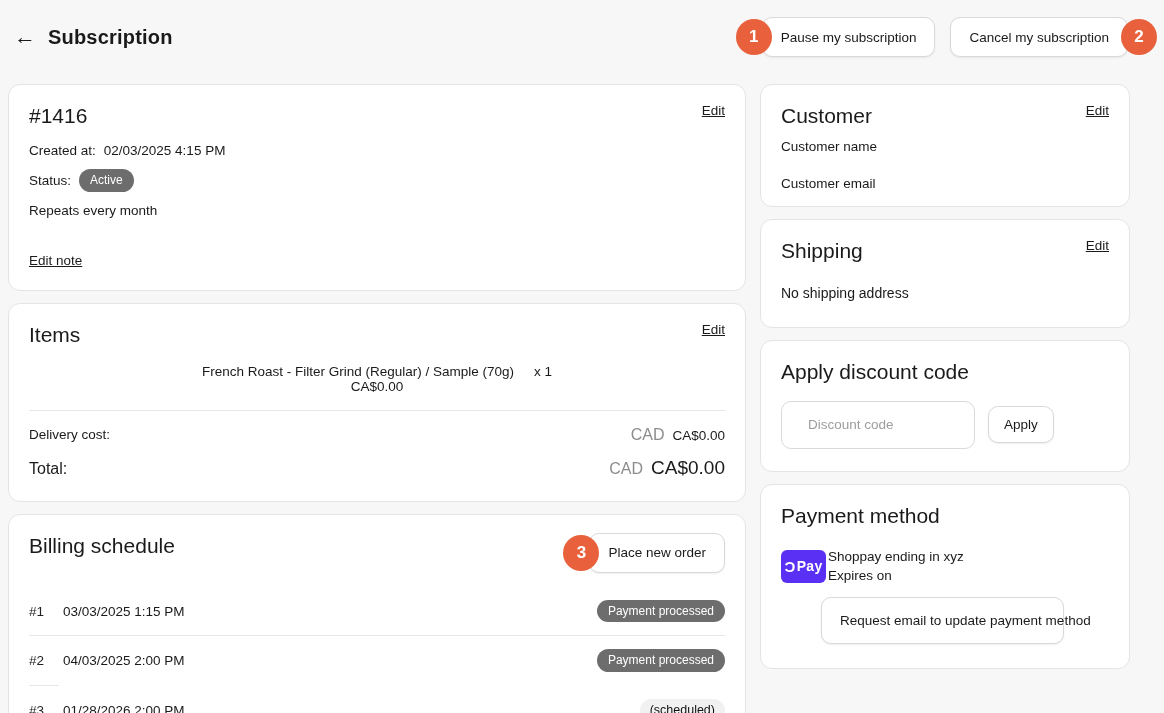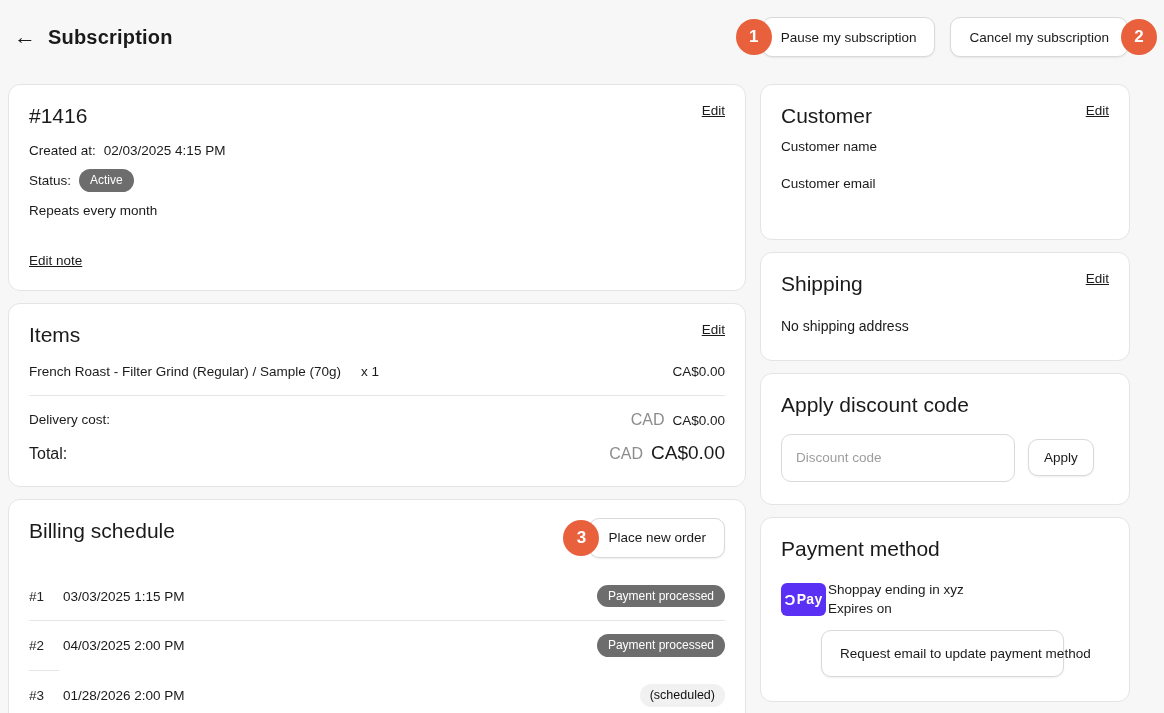--- a/index.html
+++ b/index.html
@@ -68,21 +68,21 @@
   .pill{
     display:inline-block;background:var(--pill-gray);color:#fff;
     font-size:12px;padding:4px 11px;border-radius:12px;line-height:1.2;
   }
   .pill-light{
     display:inline-block;background:var(--pill-light);color:#111;
     font-size:12.5px;padding:4px 10px;border-radius:12px;line-height:1.2;
   }
   .text-link{color:var(--ink);text-decoration:underline;cursor:pointer;margin-top:24px;}
   
-  .item-row{display:flex;justify-content:space-between;align-items:center;margin-top:16px;}
+  .item-row{display:flex;justify-content:space-between;align-items:center;margin-top:16px;flex-direction:column;}
   .item-left{display:flex;gap:20px;align-items:baseline;}
   .divider{border-top:1px solid #e6e6e6;margin-top:16px;}
   .cost-row{display:flex;justify-content:space-between;align-items:center;margin-top:15px;}
   .cur{font-size:16px;color:var(--muted);margin-right:8px;}
   .total-row{display:flex;justify-content:space-between;align-items:baseline;margin-top:13px;}
   .total-label{font-size:16px;}
   .total-amount{font-size:19px;}
   
   .billing-card{min-height:246px;}
   .bs-row{display:flex;align-items:center;padding:13px 0;}
@@ -90,22 +90,22 @@
   .bs-date{flex:1;}
   .bs-divider{border-top:1px solid #e6e6e6;}
   .bs-divider.short{width:30px;}
   .bs-actions{display:flex;justify-content:space-between;align-items:center;padding:8px 0 2px 0;}
   .bs-actions .indent{margin-left:34px;}
   .skip-wrap{position:relative;display:inline-block;}
   .skip-badge{left:-44px;}
   
   .discount-row{display:flex;gap:13px;margin-top:16px;align-items:center;}
   .text-input{
-    width:234px;height:48px;border:1px solid var(--btn-border);border-radius:10px;
-    padding:0 14px;font-family:inherit;font-size:13.5px;color:var(--ink);
+    width:194px;height:48px;border:1px solid var(--btn-border);border-radius:10px;
+    padding:0 26px;font-family:inherit;font-size:13.5px;color:var(--ink);
     outline:none;background:#fff;
   }
   .text-input::placeholder{color:#9d9d9d;}
   .apply-btn{height:37px;padding:0 15px;}
   
   .pay-row{display:flex;align-items:center;gap:2px;margin-top:20px;}
   .shoppay-badge{
     width:45px;height:33px;border-radius:6px;background:var(--shoppay);
     color:#fff;display:flex;align-items:center;justify-content:center;
     font-weight:bold;font-size:14px;letter-spacing:.3px;flex:0 0 auto;
@@ -218,21 +218,21 @@
             <span class="step-badge skip-badge">4</span>
             <span class="text-link">Skip payment</span>
           </span>
         </div>
       </div>
     </div>
   </div>
 
   <div class="col">
 
-    <div class="card" style="padding-bottom:48px;">
+    <div class="card" style="padding-bottom:15px;">
       <div class="card-head">
         <h2 class="card-title">Customer</h2>
         <span class="edit-link">Edit</span>
       </div>
       <div class="line" style="margin-top:10px;">
         <span>Customer name</span>
       </div>
       <div class="line" style="margin-top:22px;">
         <span>Customer email</span>
       </div>

